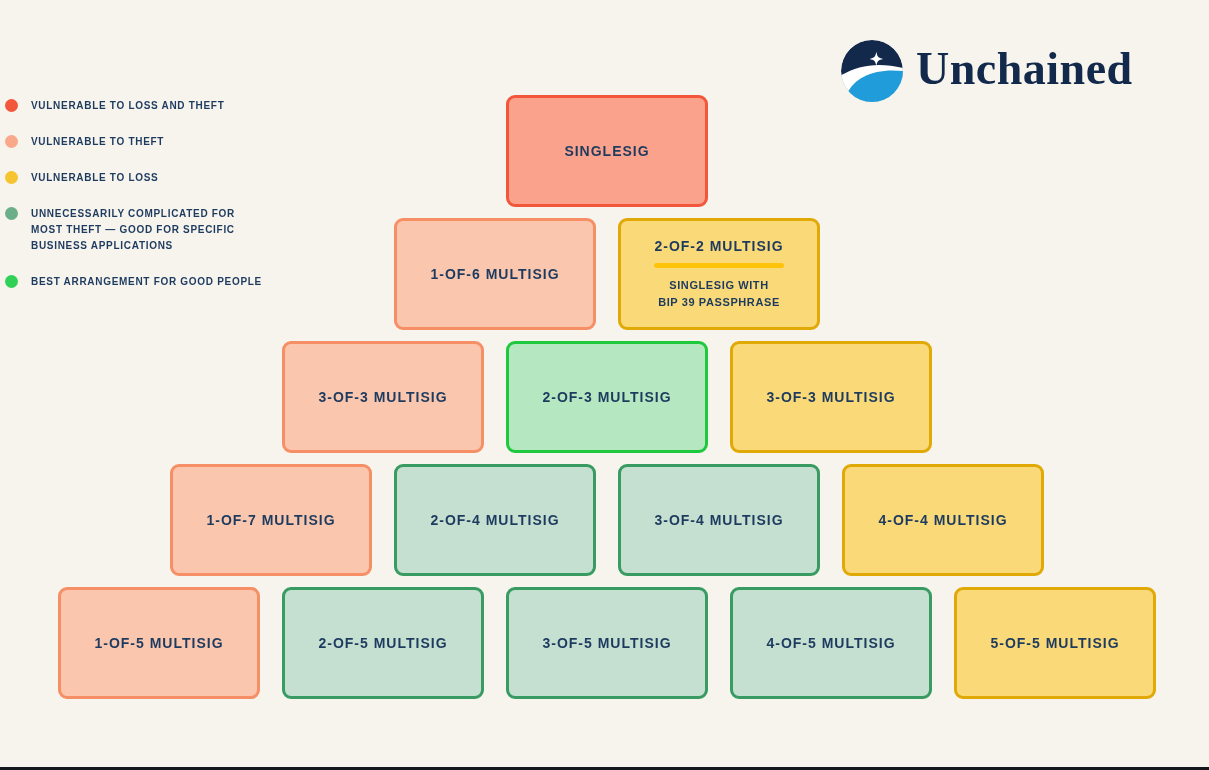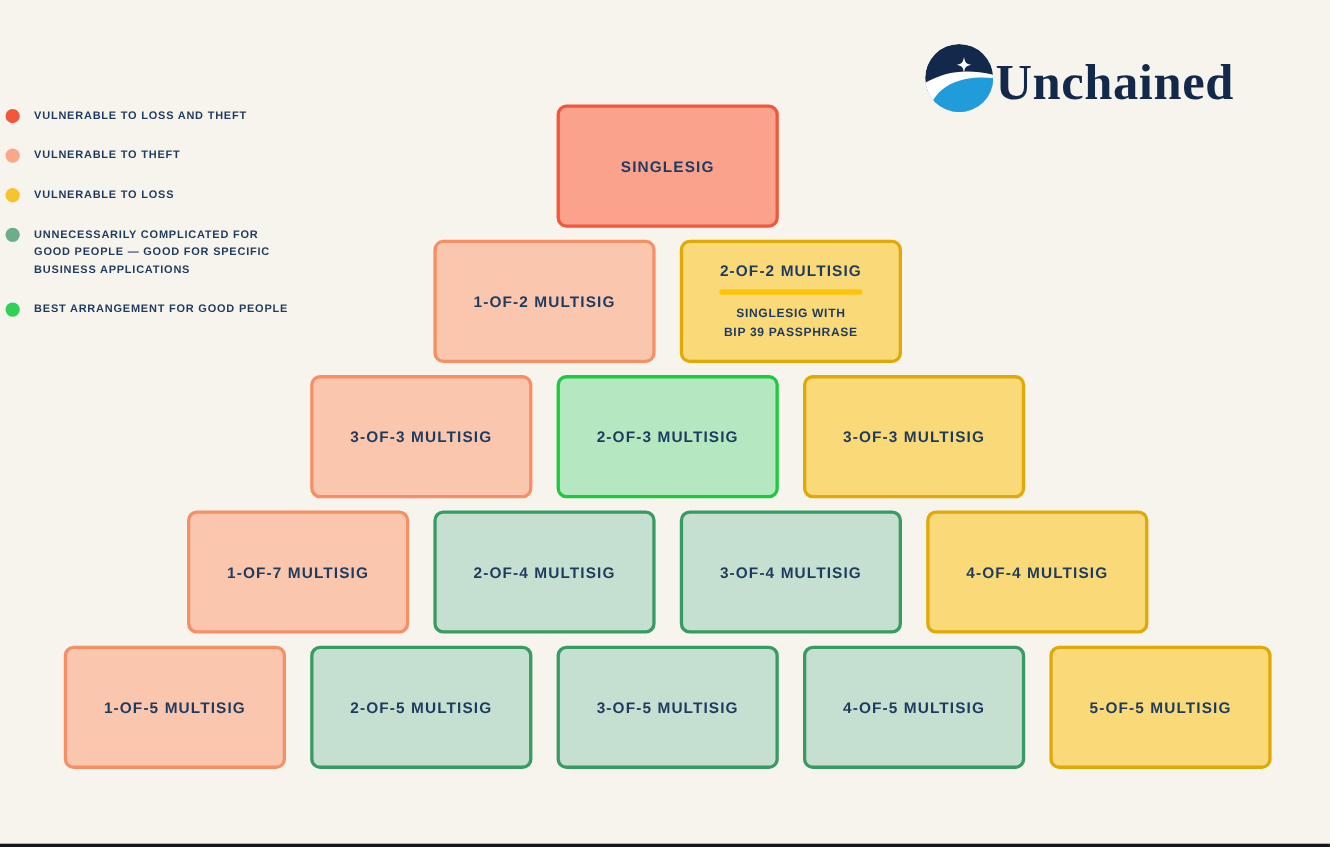--- a/index.html
+++ b/index.html
@@ -10,21 +10,21 @@
   }
 
   
   .legend { position:absolute; left:5px; top:98px; width:285px; display:flex; flex-direction:column; gap:20px; }
   .legend-item { display:flex; align-items:flex-start; }
   .legend-dot { width:13px; height:13px; border-radius:50%; flex:0 0 13px; margin-right:13px; margin-top:1px; }
   .legend-text { font-size:10px; font-weight:bold; letter-spacing:0.7px; color:#1D3A5F; line-height:16px; }
   .legend-text span { display:block; }
 
   
-  .logo { position:absolute; top:40px; left:841px; display:flex; align-items:flex-end; gap:2px; }
+  .logo { position:absolute; top:40px; left:841px; display:flex; align-items:center; gap:13px; }
   .logo-mark svg { width:62px; height:62px; display:block; }
   .wordmark {
     font-family:"Liberation Serif", serif; font-weight:bold;
     font-size:46px; color:#13294B; letter-spacing:0.5px; line-height:1;
     padding-bottom:4px;
   }
 
   
   .pyramid { position:absolute; left:57px; top:95px; width:1100px; display:flex; flex-direction:column; gap:11px; }
   .prow { display:flex; justify-content:center; gap:22px; }
@@ -65,21 +65,21 @@
   <div class="legend-item">
     <div class="legend-dot" style="background: rgb(246, 196, 49);"></div>
     <div class="legend-text">
         <span>VULNERABLE TO LOSS</span>
       </div>
   </div>
   <div class="legend-item">
     <div class="legend-dot" style="background: rgb(107, 174, 138);"></div>
     <div class="legend-text">
       <span>UNNECESSARILY COMPLICATED FOR</span>
-      <span>GOOD PEOPLE — GOOD FOR SPECIFIC</span>
+      <span>MOST THEFT — GOOD FOR SPECIFIC</span>
       <span>BUSINESS APPLICATIONS</span>
     </div>
   </div>
   <div class="legend-item">
     <div class="legend-dot" style="background: rgb(49, 209, 88);"></div>
     <div class="legend-text">
         <span>BEST ARRANGEMENT FOR GOOD PEOPLE</span>
       </div>
   </div>
 </div>
@@ -106,21 +106,21 @@
 <div class="pyramid">
 
   <div class="prow">
     <div class="pbox cat-red">
       <span class="blabel">SINGLESIG</span>
     </div>
   </div>
 
   <div class="prow">
     <div class="pbox cat-salmon">
-      <span class="blabel">1-OF-2 MULTISIG</span>
+      <span class="blabel">1-OF-6 MULTISIG</span>
     </div>
     <div class="pbox cat-yellow">
       <span class="blabel">2-OF-2 MULTISIG</span>
       <div class="bdivider" style="background: rgb(255, 196, 10);"></div>
       <div class="bsub">
         <span>SINGLESIG WITH</span>
         <span>BIP 39 PASSPHRASE</span>
       </div>
     </div>
   </div>

